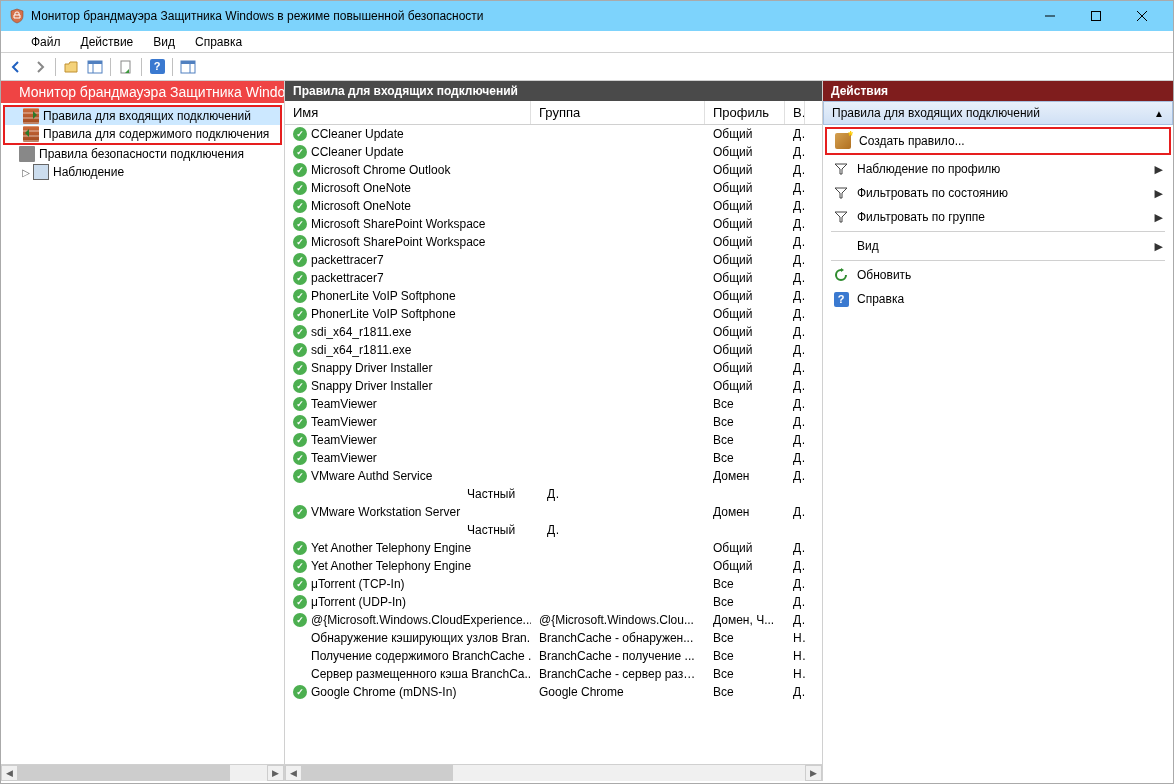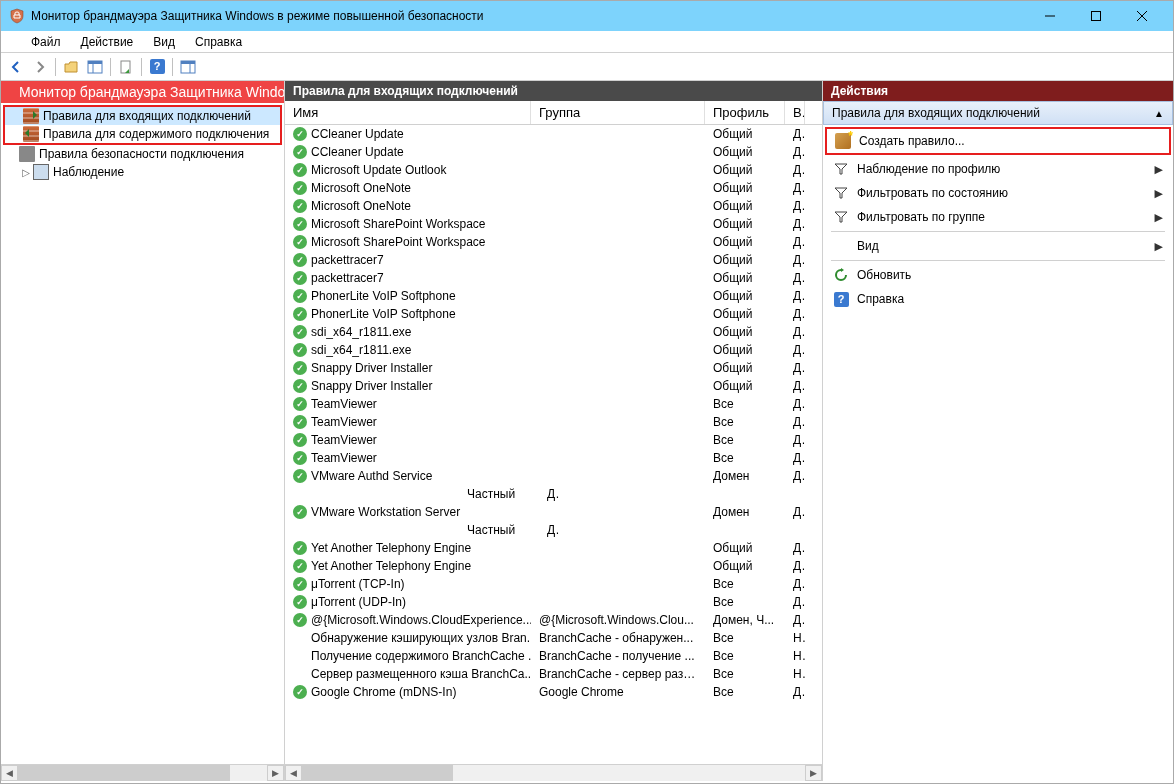--- a/index.html
+++ b/index.html
@@ -234,21 +234,21 @@
             <span class="rule-icon"></span>
             <span>CCleaner Update</span>
           </div>
           <div class="cell col-group"></div>
           <div class="cell col-profile">Общий</div>
           <div class="cell col-last">Д...</div>
         </div>
         <div class="rule-row">
           <div class="cell cell-name col-name">
             <span class="rule-icon"></span>
-            <span>Microsoft Update Outlook</span>
+            <span>Microsoft Chrome Outlook</span>
           </div>
           <div class="cell col-group"></div>
           <div class="cell col-profile">Общий</div>
           <div class="cell col-last">Д...</div>
         </div>
         <div class="rule-row">
           <div class="cell cell-name col-name">
             <span class="rule-icon"></span>
             <span>Microsoft OneNote</span>
           </div>

